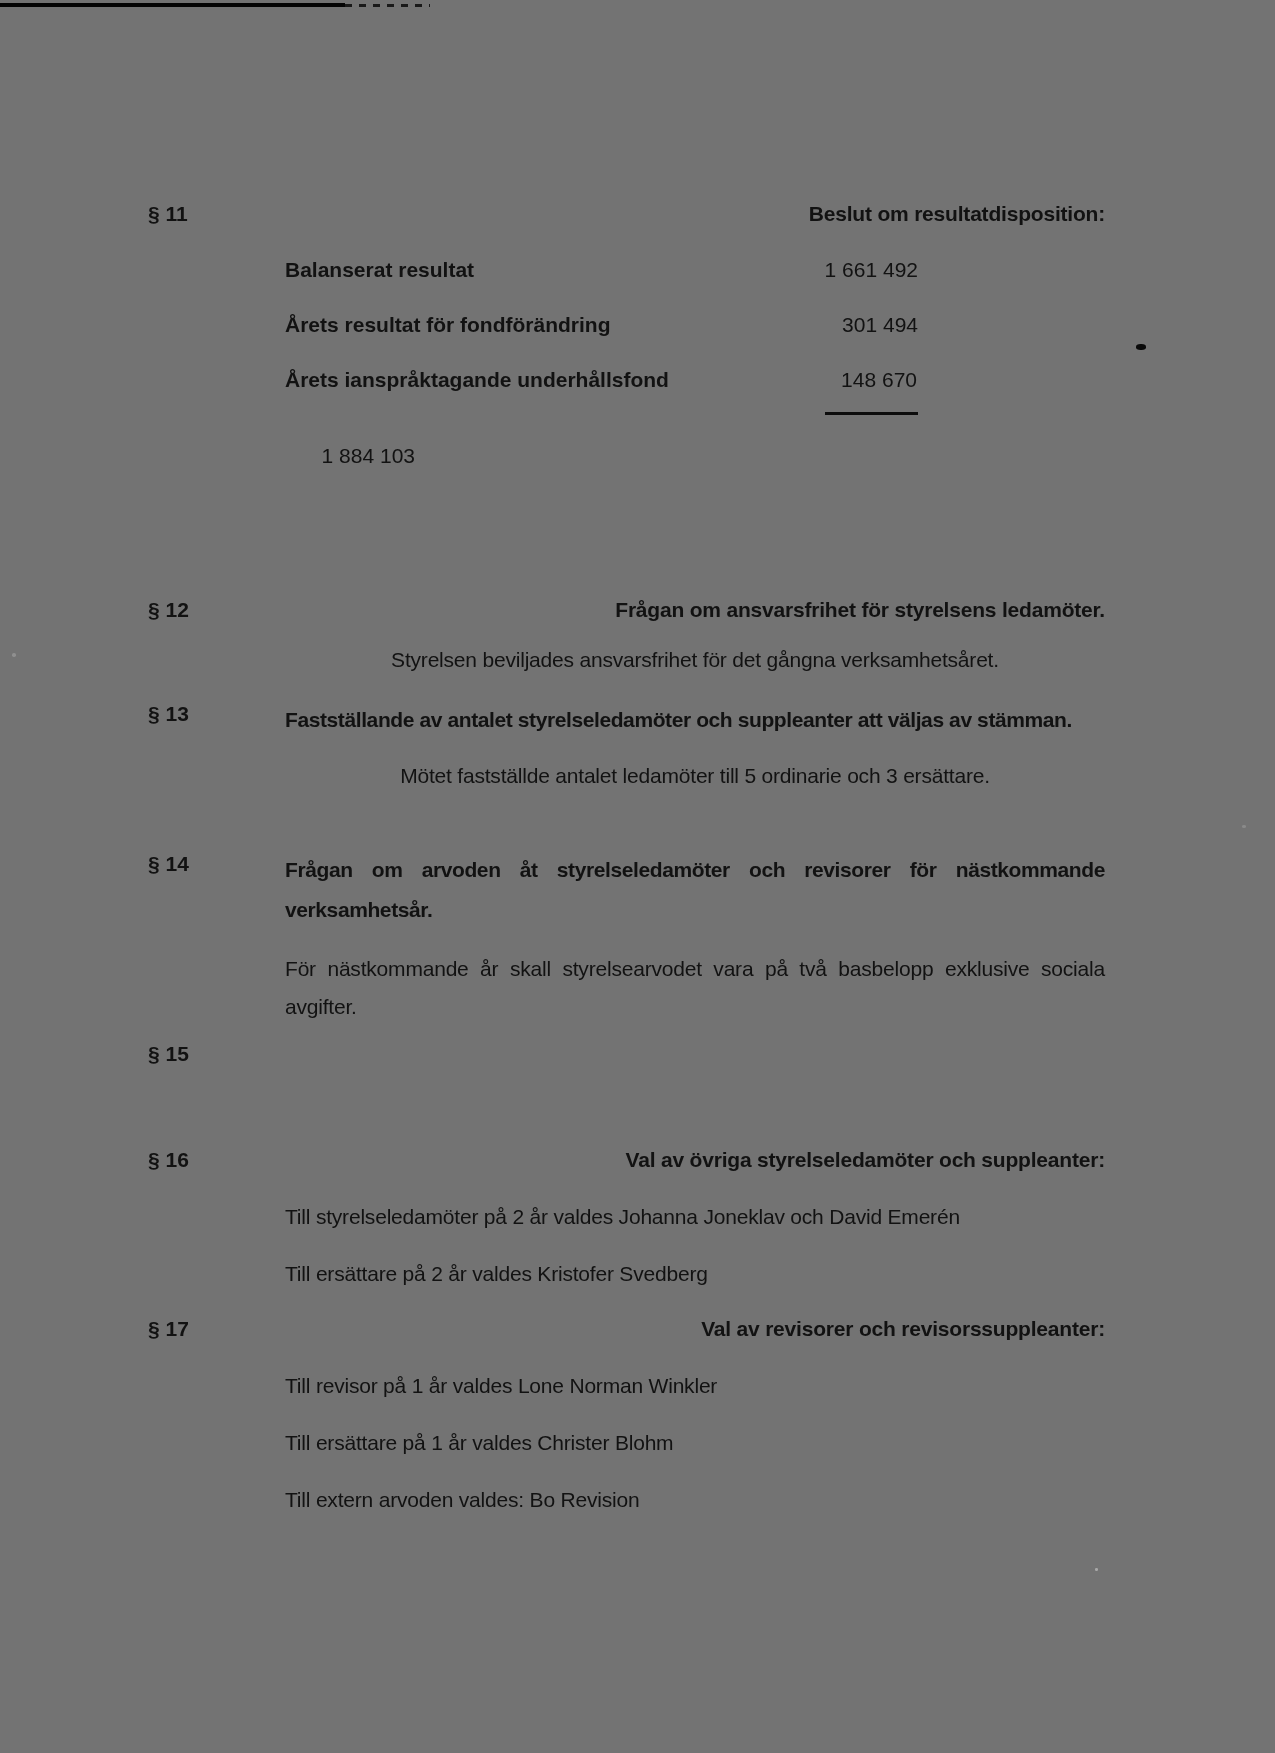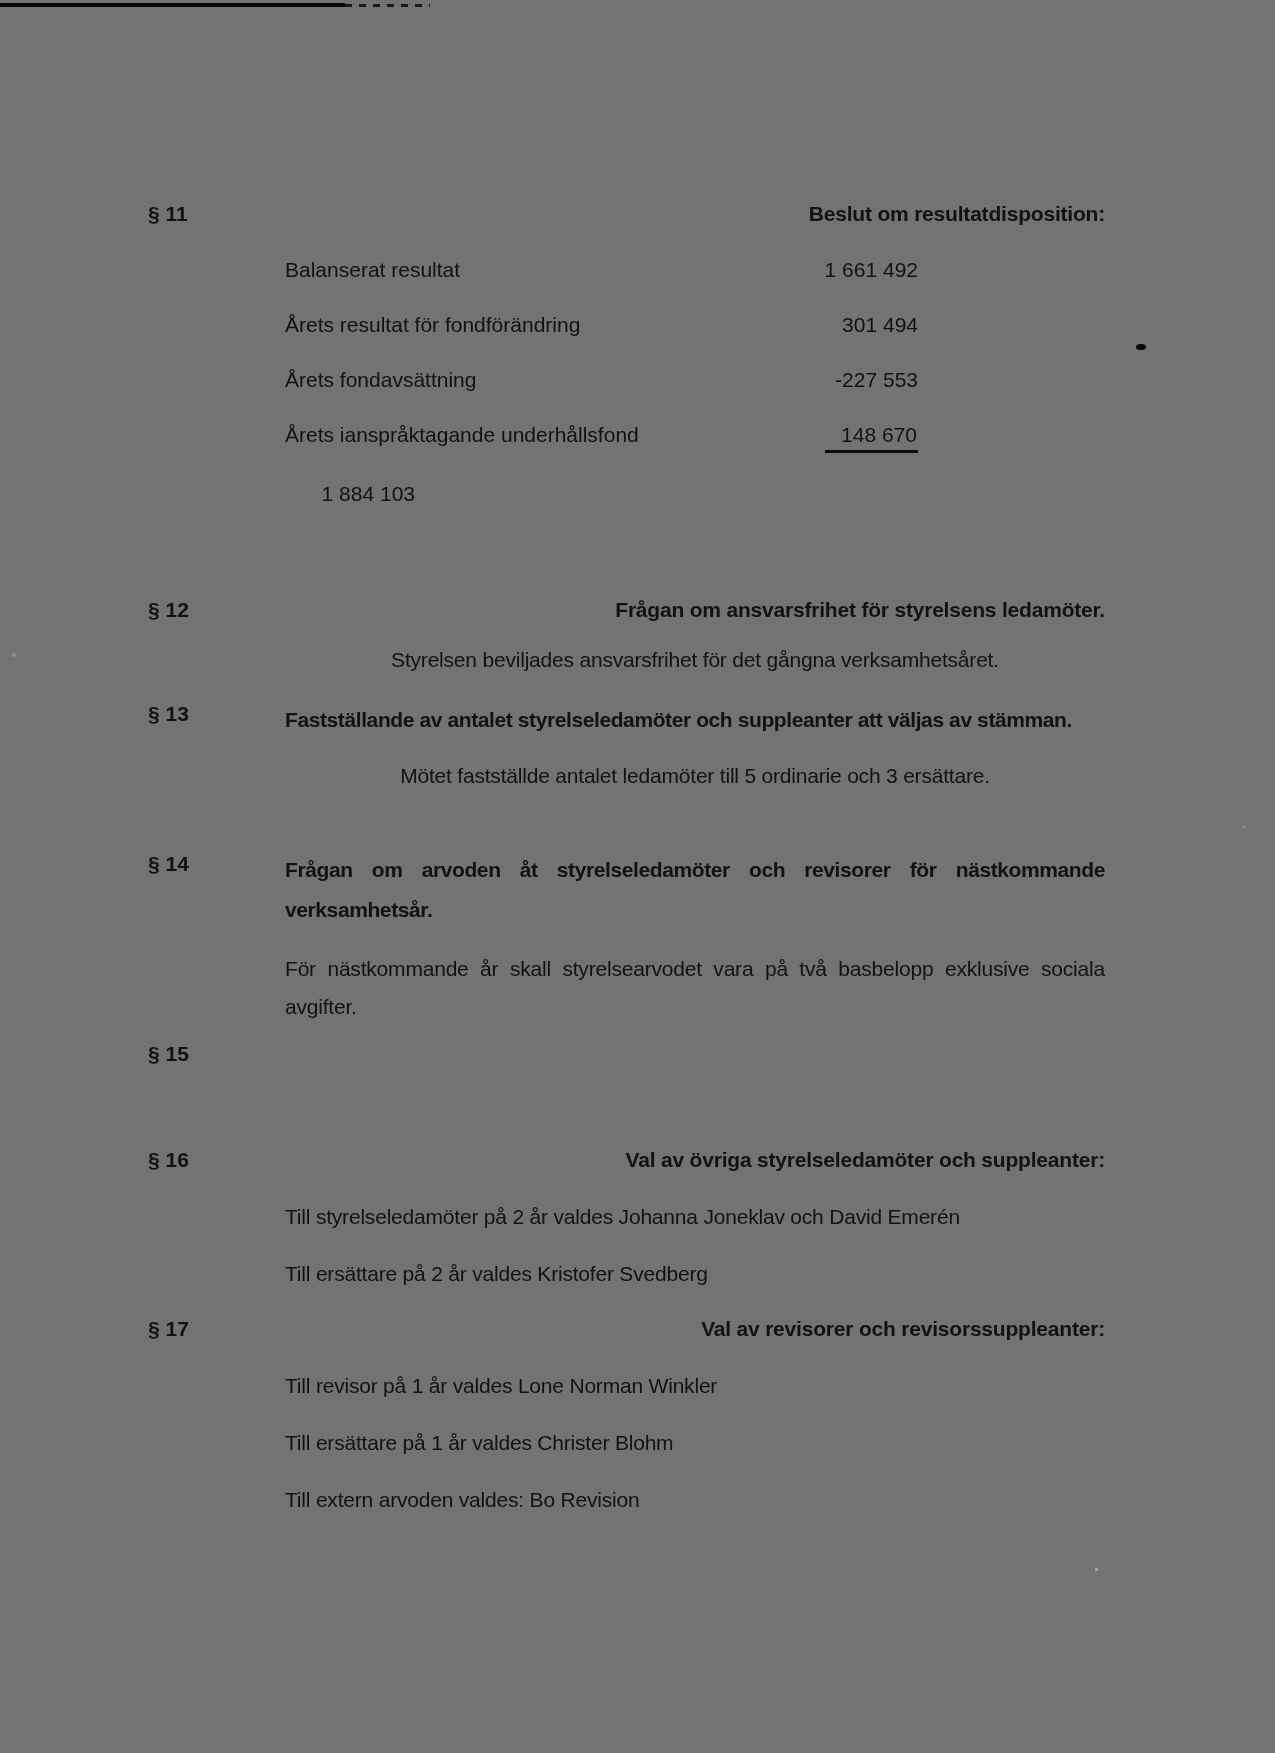--- a/index.html
+++ b/index.html
@@ -36,24 +36,24 @@
 
   
   .s12 .para, .s13 .para { margin-top: 22px; text-align: center; }
   .s14 .para { margin-top: 20px; }
   .s16 .para, .s17 .para { margin-top: 29px; }
 
   
   .fin-table { margin-top: 28px; width: 633px; }
   .fin-row { display: flex; justify-content: space-between; align-items: baseline;
              line-height: 28px; margin-bottom: 27px; }
-  .fin-label { flex: 1 1 auto; }
+  .fin-label { flex: 1 1 auto; font-weight: bold; }
   .fin-value { flex: 0 0 130px; text-align: right; white-space: nowrap; }
   .fin-value .uline { display: inline-block; border-bottom: 3px solid #0d0d0d;
-                      padding: 0 1px 1px 16px; }
+                      padding: 0 1px 18px 16px; }
 </style>
 </head>
 <body>
 
 <div class="page">
 
   <div class="top-line"></div>
   <div class="top-line-dash"></div>
   <div class="speck speck-a"></div>
   <div class="speck speck-b"></div>
@@ -65,24 +65,20 @@
     <div class="sec-content">
       <div class="sec-heading">Beslut om resultatdisposition:</div>
       <div class="fin-table">
         <div class="fin-row">
           <span class="fin-label">Balanserat resultat</span>
           <span class="fin-value">1 661 492</span>
         </div>
         <div class="fin-row">
           <span class="fin-label">Årets resultat för fondförändring</span>
           <span class="fin-value">301 494</span>
-        </div>
-        <div class="fin-row">
-          <span class="fin-label">Årets fondavsättning</span>
-          <span class="fin-value">-227 553</span>
         </div>
         <div class="fin-row">
           <span class="fin-label">Årets ianspråktagande underhållsfond</span>
           <span class="fin-value"><span class="uline">148 670</span></span>
         </div>
         <div class="fin-row">
           <span class="fin-value">1 884 103</span>
         </div>
       </div>
     </div>

